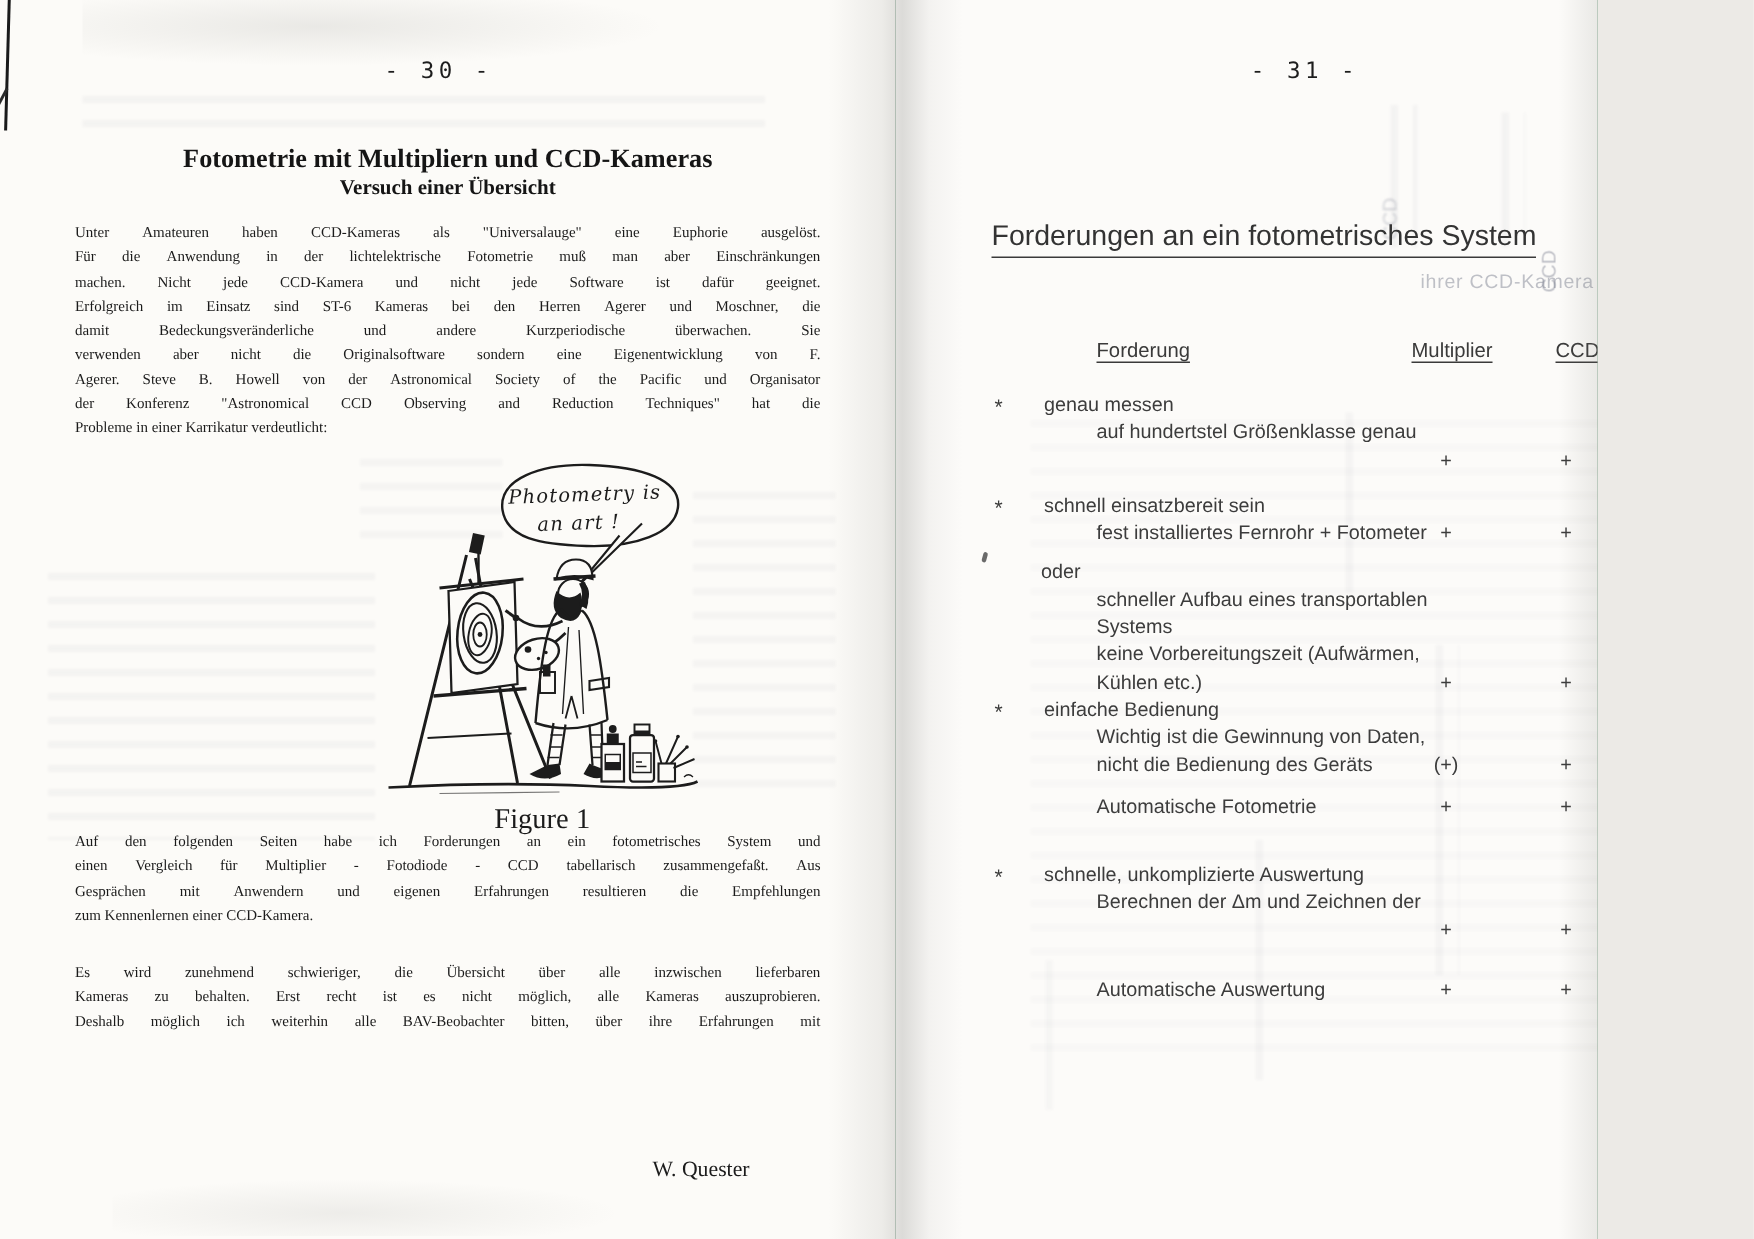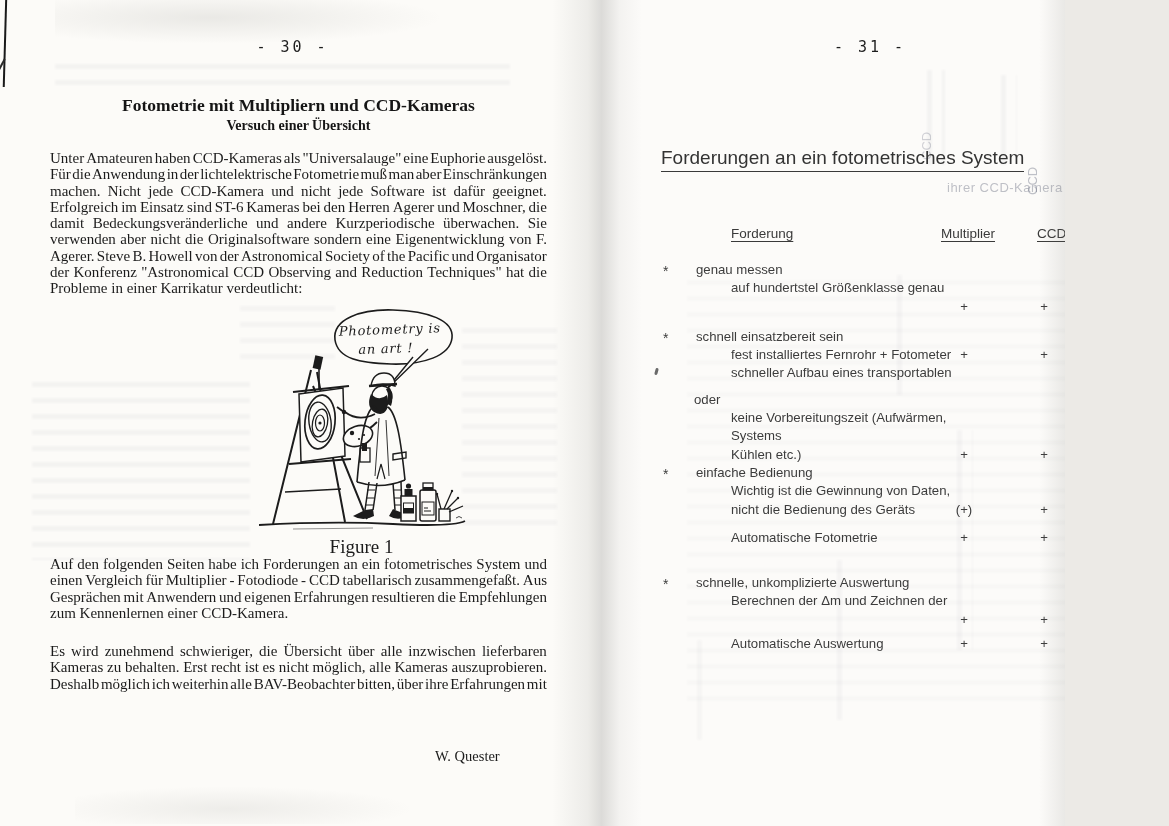--- a/index.html
+++ b/index.html
@@ -34,27 +34,27 @@
 
   
   .pagenum{position:absolute;top:38px;left:0;text-align:center;
            font-family:"DejaVu Sans Mono",monospace;font-size:15px;letter-spacing:3px;color:#1d1d1d;}
   #pn-left{width:585px;}
   #pn-right{width:546px;}
   .doc-title{position:absolute;top:95px;left:0;width:597px;text-align:center;
              font-weight:bold;font-size:17.5px;color:#151515;}
   .doc-subtitle{position:absolute;top:118px;left:0;width:597px;text-align:center;
                 font-weight:bold;font-size:14px;color:#151515;}
-  .para{position:absolute;left:50px;width:497px;color:#1b1b1b;font-size:15px;}
+  .para{position:absolute;left:50px;width:497px;color:#1b1b1b;font-size:10px;}
   .tline{display:flex;justify-content:space-between;height:16.3px;white-space:nowrap;}
   .tline-last{display:block;white-space:nowrap;}
   #para1{top:150px;} #para2{top:556px;} #para3{top:643px;}
   .fig-caption{position:absolute;left:253px;top:536px;width:217px;text-align:center;
                font-size:19px;color:#1b1b1b;}
-  .signature{position:absolute;left:435px;top:748px;font-size:14.5px;color:#1b1b1b;}
+  .signature{position:absolute;left:435px;top:772px;font-size:14.5px;color:#1b1b1b;}
   #cartoon{position:absolute;left:253px;top:306px;}
 
   
   #right-page{font-family:"Liberation Sans",sans-serif;color:#3c3c3c;}
   .section-title{position:absolute;left:64px;top:147px;font-size:19px;color:#333;
                  border-bottom:1.6px solid #3a3a3a;padding-bottom:2px;}
   .col-header{position:absolute;top:226px;font-size:13.5px;color:#3a3a3a;
               text-decoration:underline;text-underline-offset:3px;}
   #col-req{left:134px;} #col-mult{left:344px;} #col-ccd{left:440px;}
   #rows-container{position:absolute;left:0;top:262px;width:572px;}
@@ -388,33 +388,33 @@
     <div id="col-req" class="col-header">Forderung</div>
     <div id="col-mult" class="col-header">Multiplier</div>
     <div id="col-ccd" class="col-header">CCD</div>
 
     <div id="rows-container">
         <div class="req-row req-item"><span class="star">*</span><span class="req-text">genau messen</span></div>
         <div class="req-row req-sub"><span class="req-text">auf hundertstel Größenklasse genau</span></div>
         <div class="req-row req-sub"><span class="mult-mark">+</span><span class="ccd-mark">+</span></div>
         <div class="req-row req-item" style="margin-top: 12px;"><span class="star">*</span><span class="req-text">schnell einsatzbereit sein</span></div>
         <div class="req-row req-sub"><span class="req-text">fest installiertes Fernrohr + Fotometer</span><span class="mult-mark">+</span><span class="ccd-mark">+</span></div>
+        <div class="req-row req-conn" style="margin-top: 8px;"><span class="req-text">oder</span></div>
         <div class="req-row req-sub"><span class="req-text">schneller Aufbau eines transportablen</span></div>
-        <div class="req-row req-conn" style="margin-top: 8px;"><span class="req-text">oder</span></div>
+        <div class="req-row req-sub"><span class="req-text">Systems</span></div>
         <div class="req-row req-sub"><span class="req-text">keine Vorbereitungszeit (Aufwärmen,</span></div>
-        <div class="req-row req-sub"><span class="req-text">Systems</span></div>
         <div class="req-row req-sub"><span class="req-text">Kühlen etc.)</span><span class="mult-mark">+</span><span class="ccd-mark">+</span></div>
         <div class="req-row req-item"><span class="star">*</span><span class="req-text">einfache Bedienung</span></div>
         <div class="req-row req-sub"><span class="req-text">Wichtig ist die Gewinnung von Daten,</span></div>
         <div class="req-row req-sub"><span class="req-text">nicht die Bedienung des Geräts</span><span class="mult-mark">(+)</span><span class="ccd-mark">+</span></div>
         <div class="req-row req-sub" style="margin-top: 10px;"><span class="req-text">Automatische Fotometrie</span><span class="mult-mark">+</span><span class="ccd-mark">+</span></div>
         <div class="req-row req-item" style="margin-top: 27px;"><span class="star">*</span><span class="req-text">schnelle, unkomplizierte Auswertung</span></div>
         <div class="req-row req-sub"><span class="req-text">Berechnen der Δm und Zeichnen der</span></div>
         <div class="req-row req-sub"><span class="mult-mark">+</span><span class="ccd-mark">+</span></div>
-        <div class="req-row req-sub" style="margin-top: 6px;"><span class="req-text">Automatische Auswertung</span><span class="mult-mark">+</span><span class="ccd-mark">+</span></div>
+        <div class="req-row req-sub" style="margin-top: 22px;"><span class="req-text">Automatische Auswertung</span><span class="mult-mark">+</span><span class="ccd-mark">+</span></div>
       </div>
 
     <div class="stray-mark" style="left:58px;top:368px;"></div>
   </div>
 
   <div id="gutter"></div>
   <div id="right-edge-shade"></div>
 </div>
 
 </body></html>

